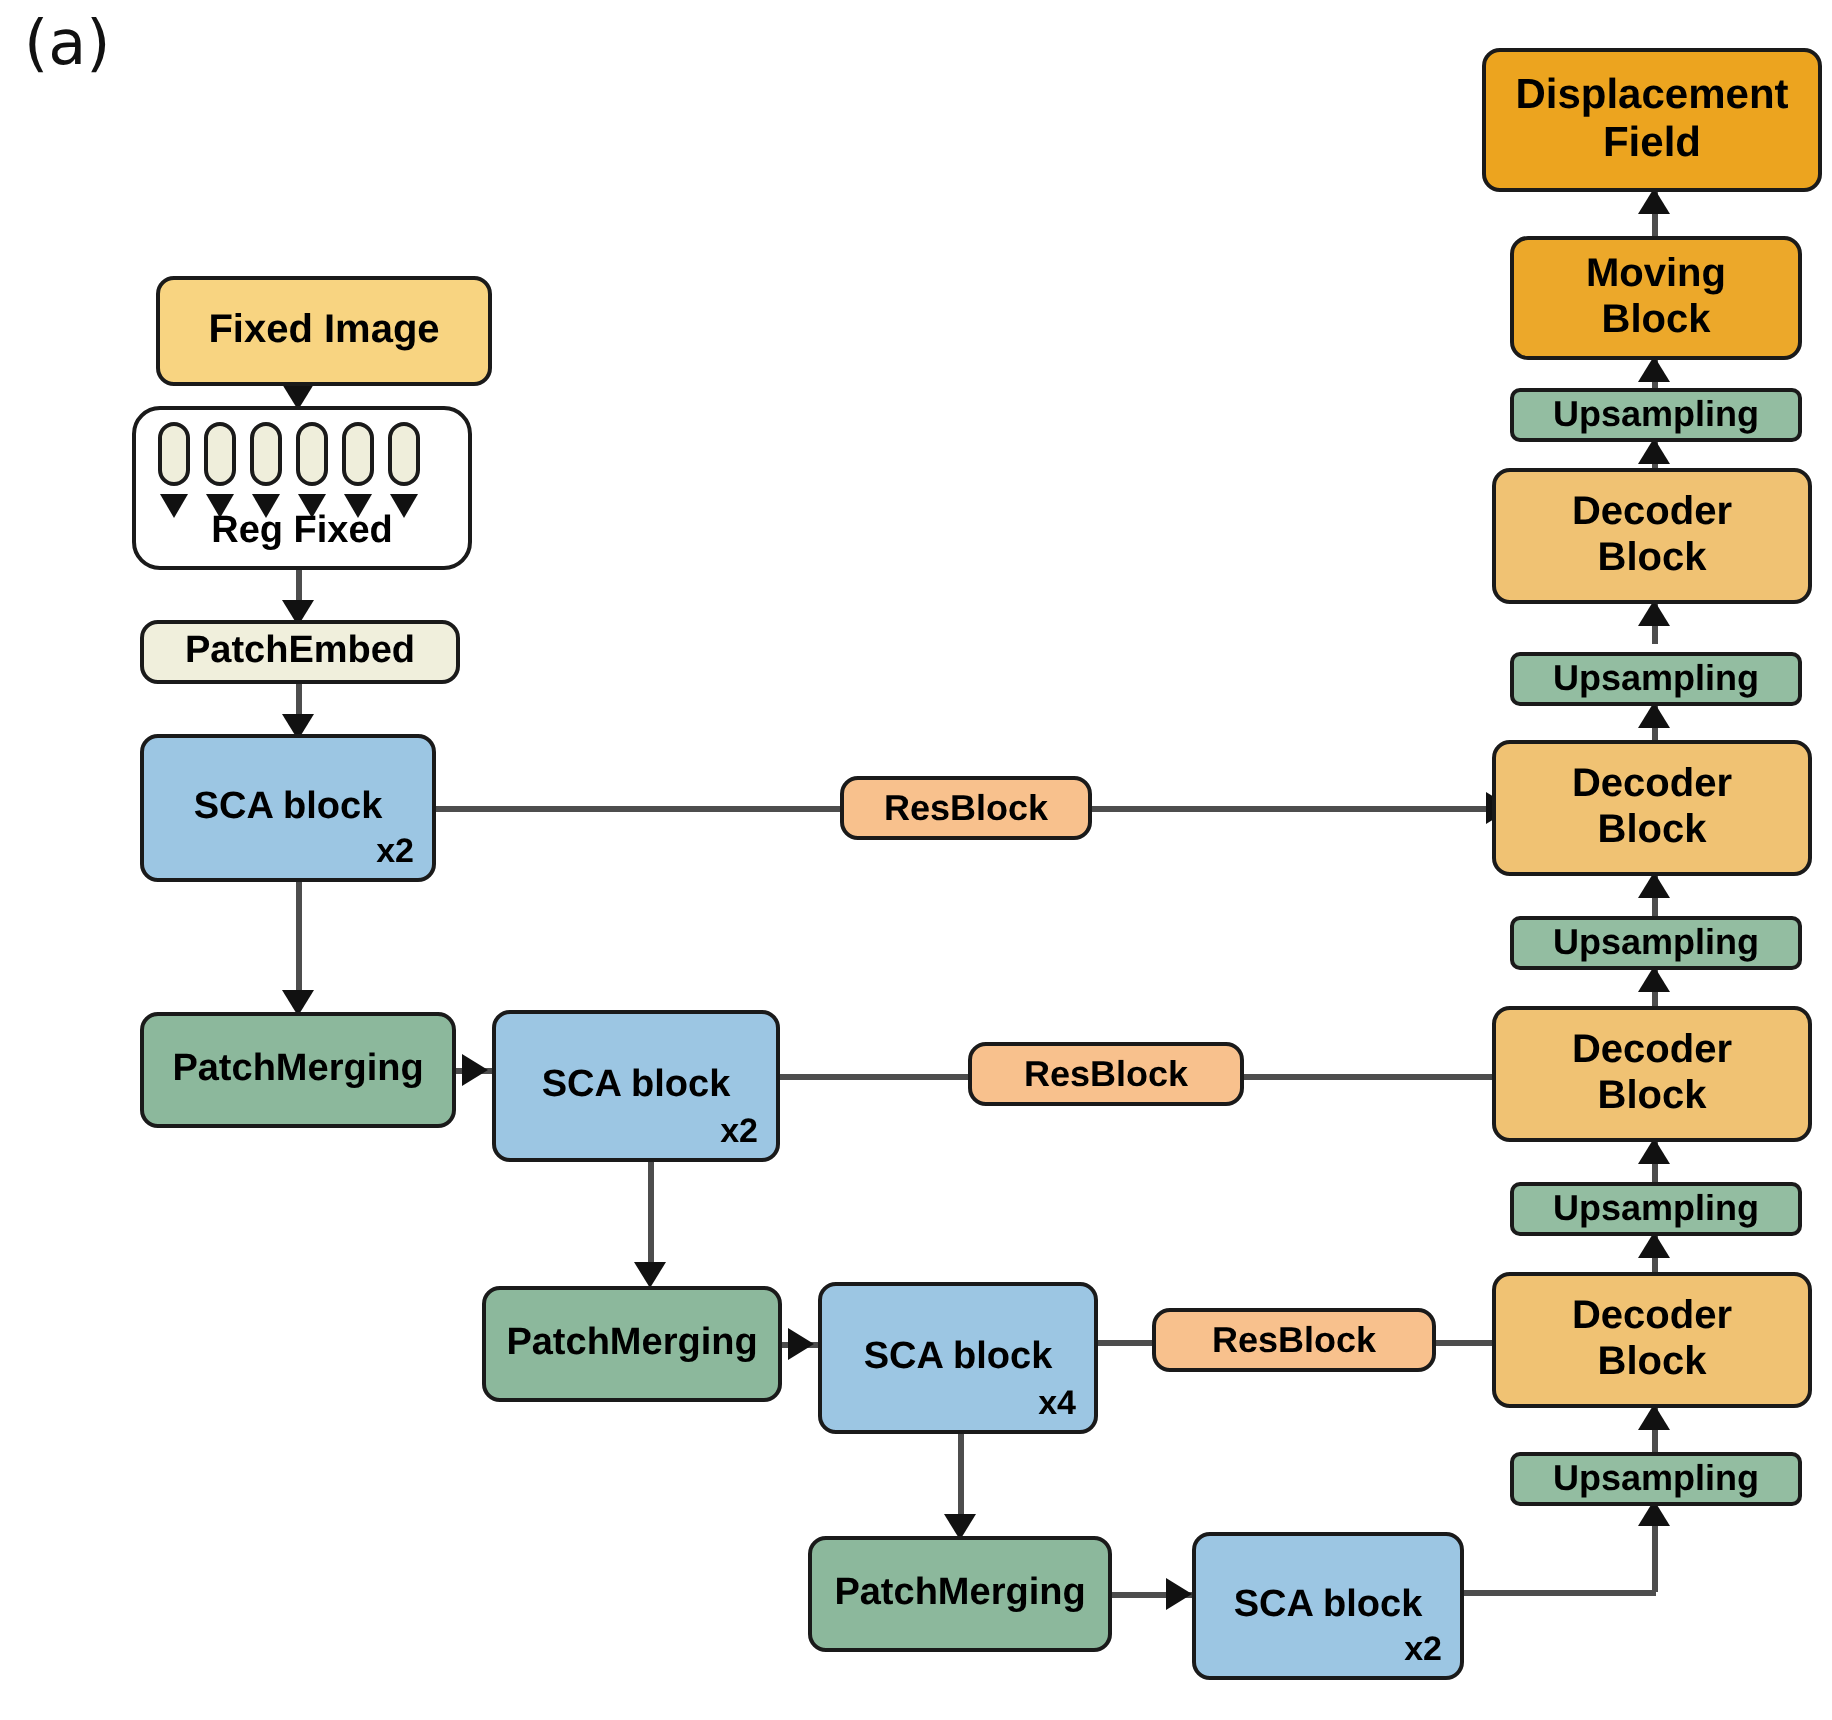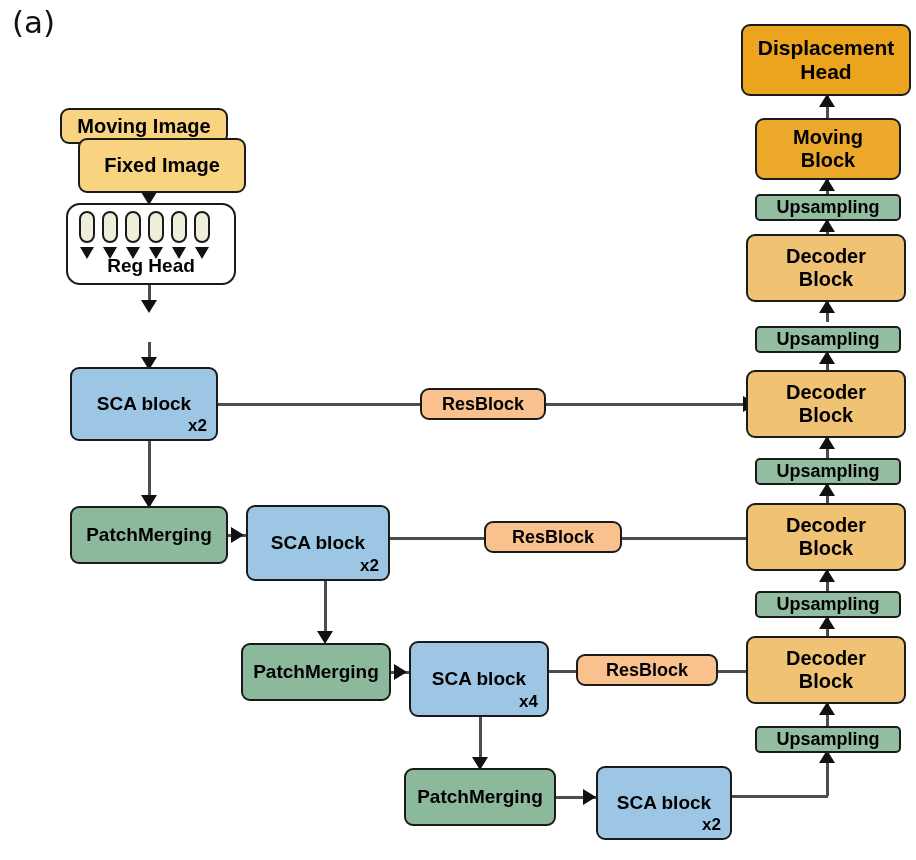--- a/index.html
+++ b/index.html
@@ -113,23 +113,20 @@
     color: #000;
   }
 </style>
 </head>
 <body>
 
 <div id="canvas">
 
   <div class="panel-label" style="left:12px; top:4px;">(a)</div>
 
-  <div class="node" style="left:60px; top:108px; width:168px; height:36px; background:#f8d481; font-size:20px;">
-    <span>Moving Image</span>
-  </div>
 
   <div class="node" style="left:78px; top:138px; width:168px; height:55px; background:#f8d481; font-size:20px; z-index:6;">
     <span>Fixed Image</span>
   </div>
 
   <div class="edge v" style="left:148px; top:176px; height:22px;"></div>
   <div class="arrow down" style="left:141px; top:192px;"></div>
 
   <div class="node" style="left:66px; top:203px; width:170px; height:82px; background:#ffffff; border-radius:14px;">
     <div class="reghead-pills" style="left:11px; top:6px;">
@@ -151,26 +148,29 @@
       </div>
       <div class="pill-col">
         <div class="pill"></div>
         <div class="pill-arrow"></div>
       </div>
       <div class="pill-col">
         <div class="pill"></div>
         <div class="pill-arrow"></div>
       </div>
     </div>
-    <div class="reghead-text" style="bottom:6px; font-size:19px;">Reg Head</div>
+    <div class="reghead-text" style="bottom:6px; font-size:19px;">Reg Fixed</div>
   </div>
 
   <div class="edge v" style="left:148px; top:285px; height:21px;"></div>
   <div class="arrow down" style="left:141px; top:300px;"></div>
 
+  <div class="node" style="left:70px; top:310px; width:160px; height:32px; background:#f0efdc; font-size:19px;">
+    <span>PatchEmbed</span>
+  </div>
 
   <div class="edge v" style="left:148px; top:342px; height:24px;"></div>
   <div class="arrow down" style="left:141px; top:357px;"></div>
 
   <div class="node stack" style="left:70px; top:367px; width:148px; height:74px; background:#9cc6e3; font-size:19px;">
     <span>SCA block</span>
     <span class="mult">x2</span>
   </div>
 
   <div class="edge v" style="left:148px; top:441px; height:62px;"></div>
@@ -239,21 +239,21 @@
     <span>SCA block</span>
     <span class="mult">x2</span>
   </div>
 
   <div class="edge h" style="left:732px; top:795px; width:96px;"></div>
   <div class="edge v" style="left:826px; top:757px; height:39px;"></div>
   <div class="arrow up" style="left:819px; top:750px;"></div>
 
   <div class="node stack" style="left:741px; top:24px; width:170px; height:72px; background:#eca41f; font-size:21px;">
     <span>Displacement</span>
-    <span>Head</span>
+    <span>Field</span>
   </div>
 
   <div class="edge v" style="left:826px; top:96px; height:29px;"></div>
   <div class="arrow up" style="left:819px; top:94px;"></div>
 
   <div class="node stack" style="left:755px; top:118px; width:146px; height:62px; background:#eca82a; font-size:20px;">
     <span>Moving</span>
     <span>Block</span>
   </div>
 

